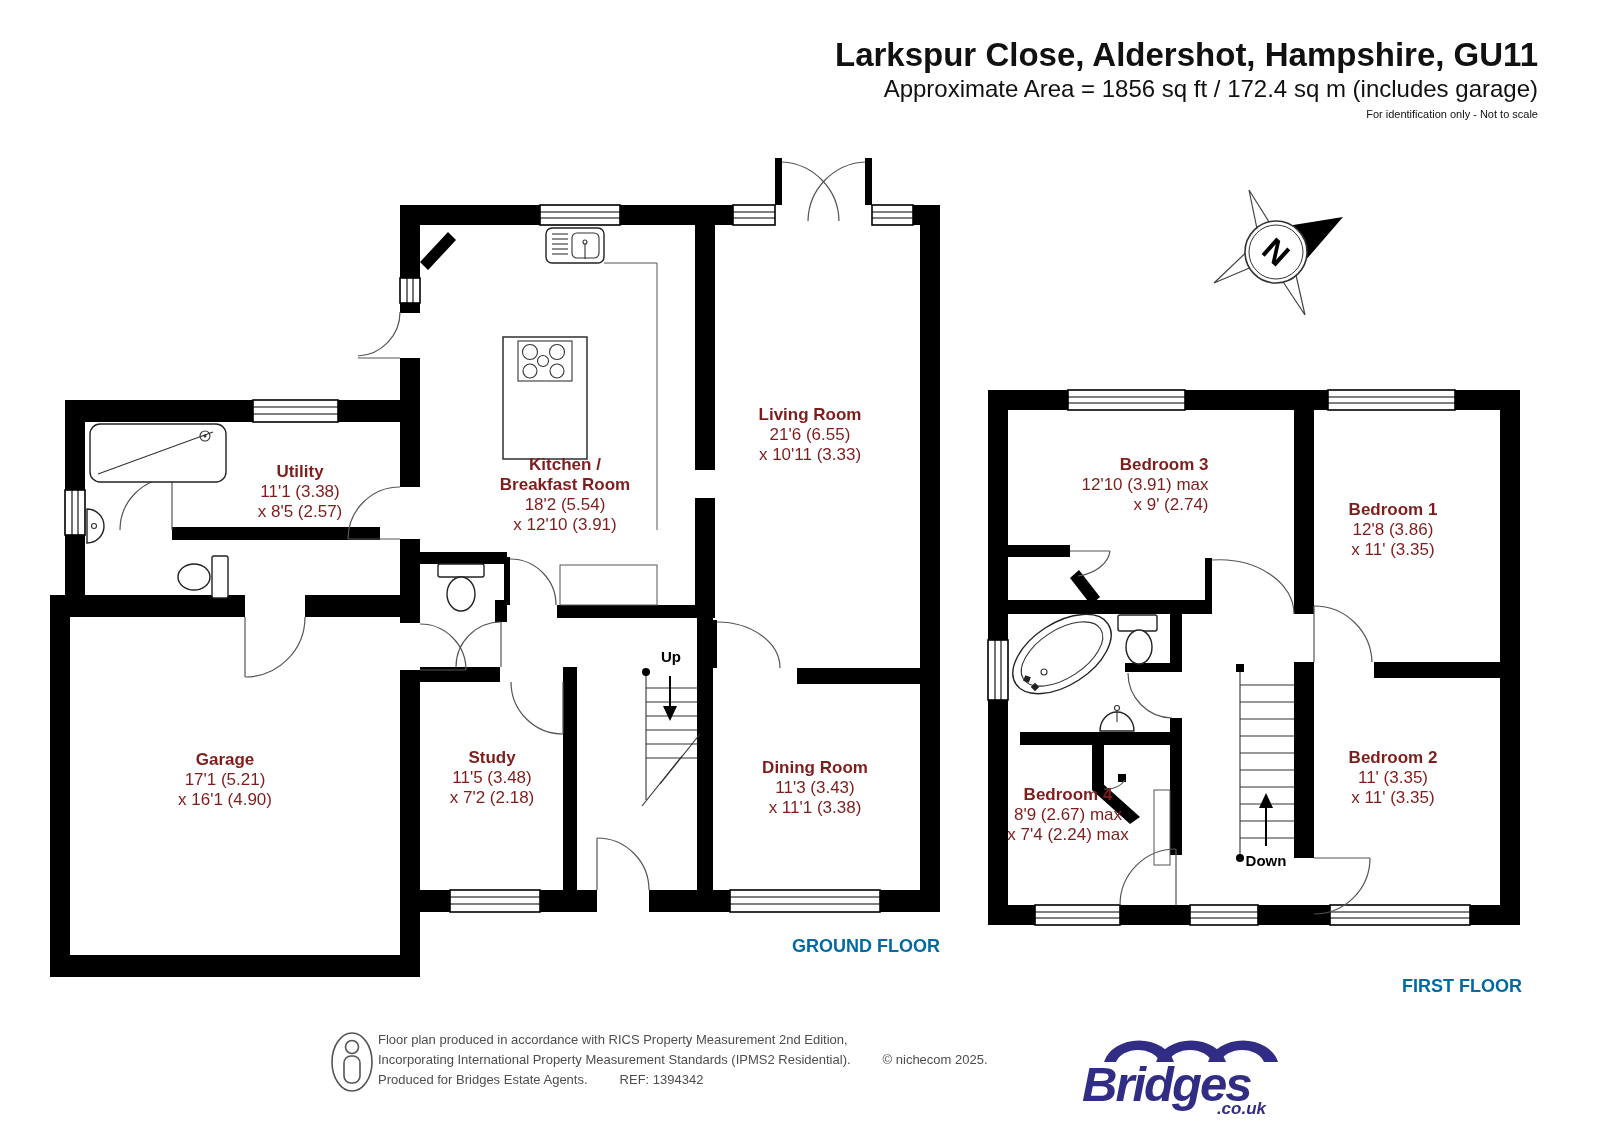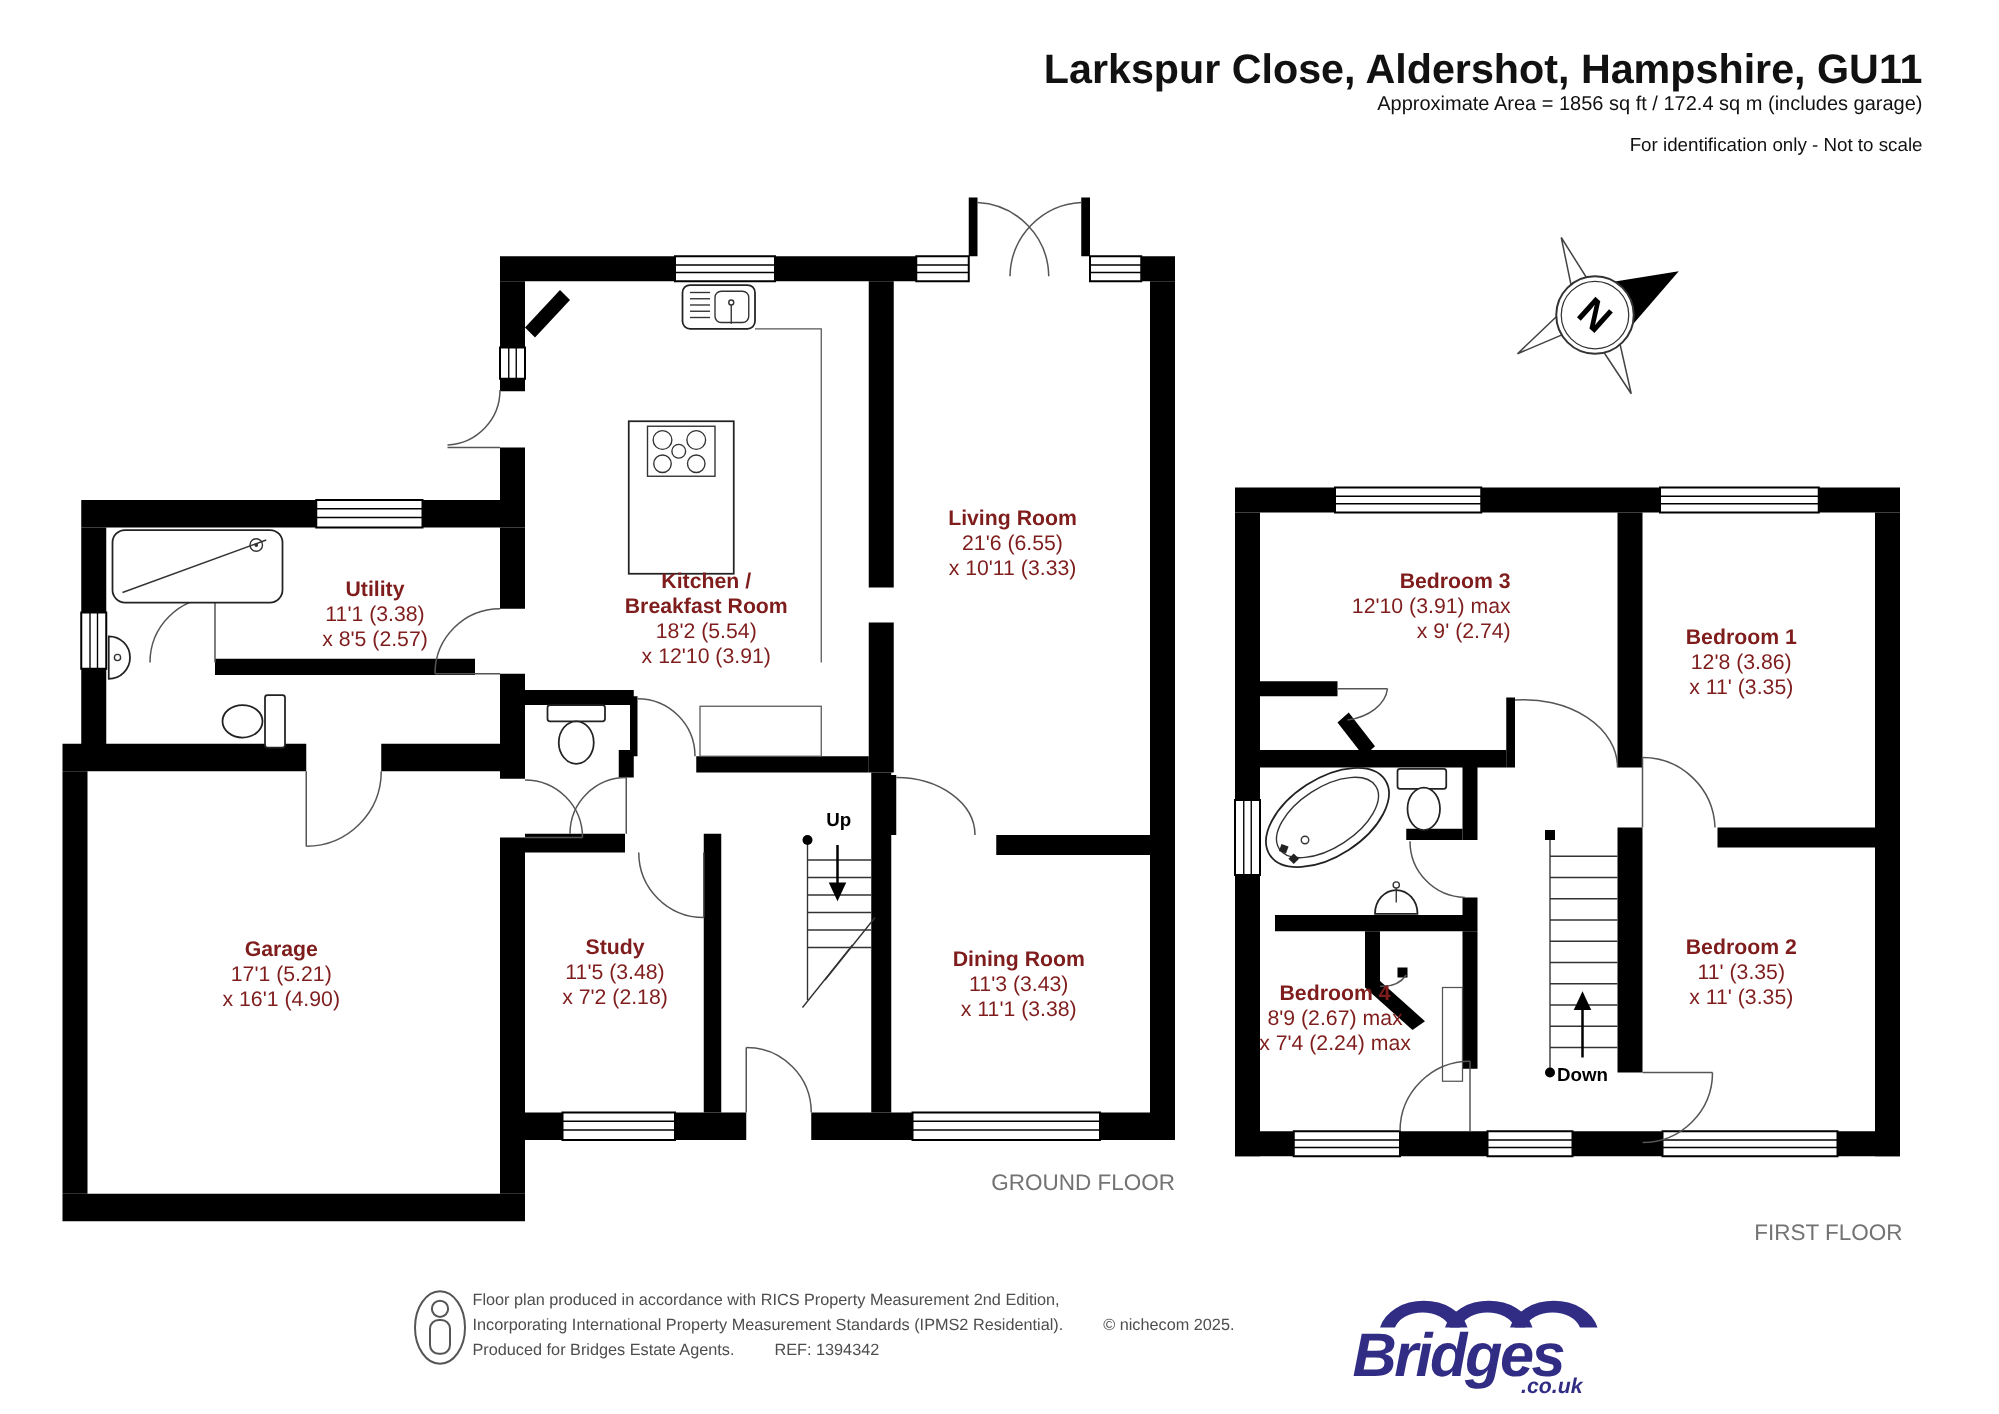--- a/index.html
+++ b/index.html
@@ -9,26 +9,26 @@
   .wall{fill:#000;}
   .win{fill:#fff;stroke:#000;stroke-width:1.6;}
   .winline{stroke:#000;stroke-width:1.1;}
   .door{fill:none;stroke:#555;stroke-width:1.2;}
   .fix{fill:#fff;stroke:#222;stroke-width:1.4;}
   .thin{fill:none;stroke:#333;stroke-width:1.1;}
   .ctr{fill:none;stroke:#555;stroke-width:1;}
   .tread{stroke:#333;stroke-width:1.1;}
   .hdr{position:absolute;right:61px;text-align:right;color:#111;white-space:nowrap;}
   .title{top:36px;font-size:33px;font-weight:bold;margin-left:15px;}
-  .subtitle{top:75px;font-size:16px;}
-  .note{top:108px;font-size:15px;margin-left:16px;}
+  .subtitle{top:75px;font-size:24px;}
+  .note{top:108px;font-size:11px;margin-left:16px;}
   .room-label{position:absolute;transform:translateX(-50%);text-align:center;
       font-size:17px;font-weight:bold;line-height:20px;color:#7f1d1d;white-space:nowrap;}
   .room-label .dims{font-weight:normal;}
-  .floor-label{position:absolute;font-size:18px;font-weight:normal;color:#737373;white-space:nowrap;}
+  .floor-label{position:absolute;font-size:18px;font-weight:bold;color:#0369a1;white-space:nowrap;}
   .stair-label{position:absolute;transform:translateX(-50%);font-size:15px;font-weight:bold;color:#000;}
   .footer{position:absolute;left:378px;top:1030px;font-size:13px;line-height:20px;color:#4d4d4d;}
   .footer .row{display:flex;gap:32px;}
 </style>
 </head>
 <body>
 
 <div id="page">
 
 <svg width="1599" height="1131" viewBox="0 0 1599 1131">

